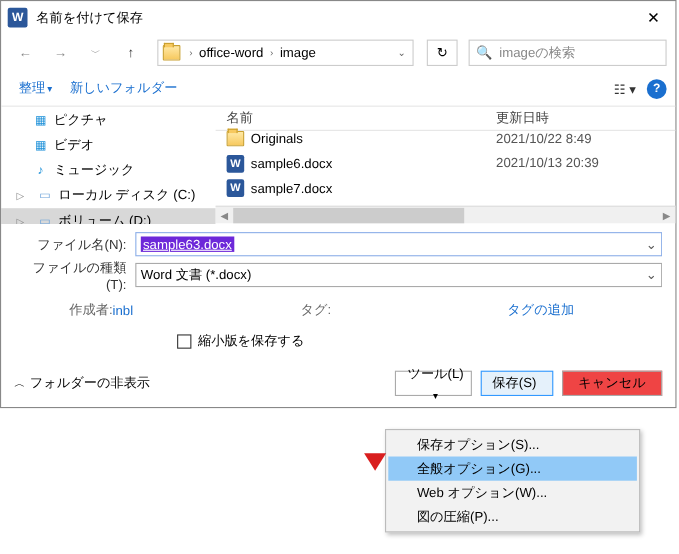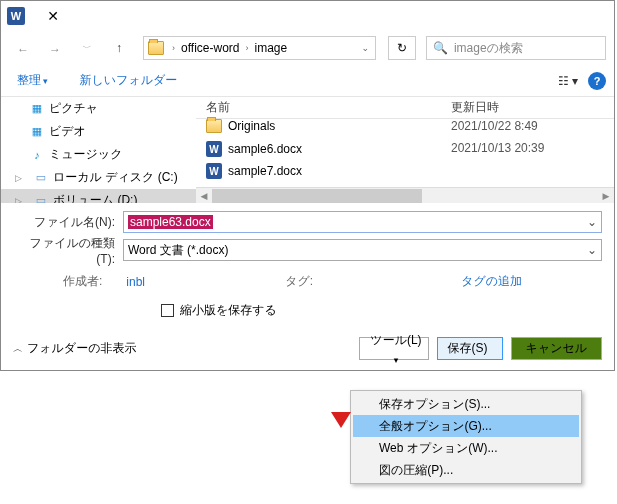--- a/index.html
+++ b/index.html
@@ -14,21 +14,21 @@
 .close { width: 40px; height: 30px; display: flex; align-items: center; justify-content: center; font-size: 14px; }
 .navrow { display:flex; align-items:center; height:34px; padding:0 8px; gap:4px; }
 .navbtn { width:28px; height:28px; display:flex; align-items:center; justify-content:center; color:#888; }
 .navbtn.enabled { color:#333; }
 .pathbox { flex:1; height:24px; border:1px solid #ccc; display:flex; align-items:center; padding:0 4px; margin:0 6px; }
 .pathseg { padding:0 4px; display:flex; align-items:center; gap:3px;}
 .chev { color:#666; font-size:9px; margin:0 2px;}
 .refresh { width:28px; height:24px; border:1px solid #ccc; display:flex;align-items:center;justify-content:center;margin-left:2px;}
 .searchbox { width:180px; height:24px; border:1px solid #ccc; display:flex; align-items:center; padding:0 6px; color:#888; margin-left:6px;}
 .search-icon { margin-right:6px; font-size:12px;}
-.toolbar { display:flex; align-items:center; height:32px; padding:0 8px; border-bottom:1px solid #e5e5e5;gap:16px; }
+.toolbar { display:flex; align-items:center; height:32px; padding:0 8px; border-bottom:1px solid #e5e5e5; }
 .toolbtn { color:#1a6fcf; padding:0 8px; display:flex; align-items:center; gap:2px;}
 .toolbar-right { margin-left:auto; display:flex; align-items:center; gap:10px;}
 .viewbtn { color:#333; }
 .help { width:18px;height:18px;border-radius:50%;background:#1a6fcf;color:#fff;display:flex;align-items:center;justify-content:center;font-weight:bold;font-size:11px;}
 .content { display:flex; height:106px; }
 .tree { width:195px; overflow:auto; border-right:none;}
 .tree-item { display:flex; align-items:center; height:23px; padding-left:28px; gap:4px;}
 .tree-item.sel { background:#d8d8d8; }
 .tree-item .tri { width:10px; color:#888; font-size:9px; margin-left:-14px; margin-right:4px;}
 .sq-icon { width:16px; height:14px; display:inline-flex;align-items:center;justify-content:center; font-size:11px;}
@@ -40,45 +40,46 @@
 .flrow .col1 { width:255px; padding-left:10px; display:flex; align-items:center;}
 .flrow .col2 { flex:1; color:#555;}
 .hscroll { position:absolute; bottom:0; left:0; right:0; height:16px; display:flex; align-items:center; background:#f0f0f0; border-top:1px solid #ddd;}
 .hscroll-arrow { width:16px; text-align:center; color:#888; font-size:9px;}
 .hscroll-track { flex:1; height:16px; position:relative;}
 .hscroll-thumb { position:absolute; left:0; width:210px; height:14px; top:1px; background:#ccc;}
 .form { padding:6px 12px 4px 12px;}
 .formrow { display:flex; align-items:center; height:26px; margin-bottom:2px;}
 .formlabel { width:110px; text-align:right; padding-right:8px; color:#333;}
 .combo { flex:1; height:22px; border:1px solid #8caee8; display:flex; align-items:center; padding:0 4px; position:relative;}
-.combo-sel { background:#be185d; color:#fff; padding:0 2px;}
+.combo-sel { background:#6d28d9; color:#fff; padding:0 2px;text-decoration:underline;}
 .combo .dd { margin-left:auto; color:#555;}
 .metarow { display:flex; padding:4px 12px; align-items:center;}
-.metalabel { color:#666; margin-left:50px; margin-right:24px;}
+.metalabel { color:#666; margin-left:50px; margin-right:0;}
 .metaval { color:#1a6fcf;}
 .metaval2 { color:#1a6fcf; margin-left:auto; margin-right:80px;}
 .metalabel2 { color:#666; margin-left:auto; margin-right:8px;}
 .thumbrow { padding:8px 12px 8px 160px; display:flex; align-items:center; gap:6px;text-align:center;}
 .checkbox { width:13px;height:13px;border:1px solid #333;}
 .footer { display:flex; align-items:center; padding:10px 12px; gap:8px;}
 .collapse { display:flex; align-items:center; gap:4px; margin-right:auto;}
-.btn { height:23px; border:1px solid #aaa; background:#4d7c0f; padding:0 14px; display:flex; align-items:center; justify-content:center;}
+.btn { height:23px; border:1px solid #aaa; background:#ef4444; padding:0 14px; display:flex; align-items:center; justify-content:center;}
 .btn-dd { background:#fff; border:1px solid #aaa; padding:0 6px 0 10px; display:flex;align-items:center;gap:6px;flex-direction:column;}
 .btn-def { border:1px solid #3399ff; background:#e5f1fb;padding-left:10px;}
 .menu { position:absolute; left:350px; top:390px; width:232px; background:#f2f2f2; border:1px solid #bbb; box-shadow:2px 2px 4px rgba(0,0,0,0.25); padding:2px;}
 .menu-item { height:22px; display:flex; align-items:center; padding:0 10px 0 26px;}
 .menu-item.hl { background:#91c9f7;}
 .redtri { position:absolute; left:331px; top:412px; width:0;height:0; border-left:10px solid transparent; border-right:10px solid transparent; border-top:16px solid #d91e1e;}
 </style>
 </head>
 <body>
 
 <div class="dialog">
   <div class="titlebar">
     <span class="word-icon">W</span>
+    <span class="title">名前を付けて保存</span>
     <span class="close">✕</span>
   </div>
 
   <div class="navrow">
     <span class="navbtn">←</span>
     <span class="navbtn">→</span>
     <span class="navbtn" style="font-size:9px;">﹀</span>
     <span class="navbtn enabled">↑</span>
     <div class="pathbox">
       <span class="folder-icon"></span>

